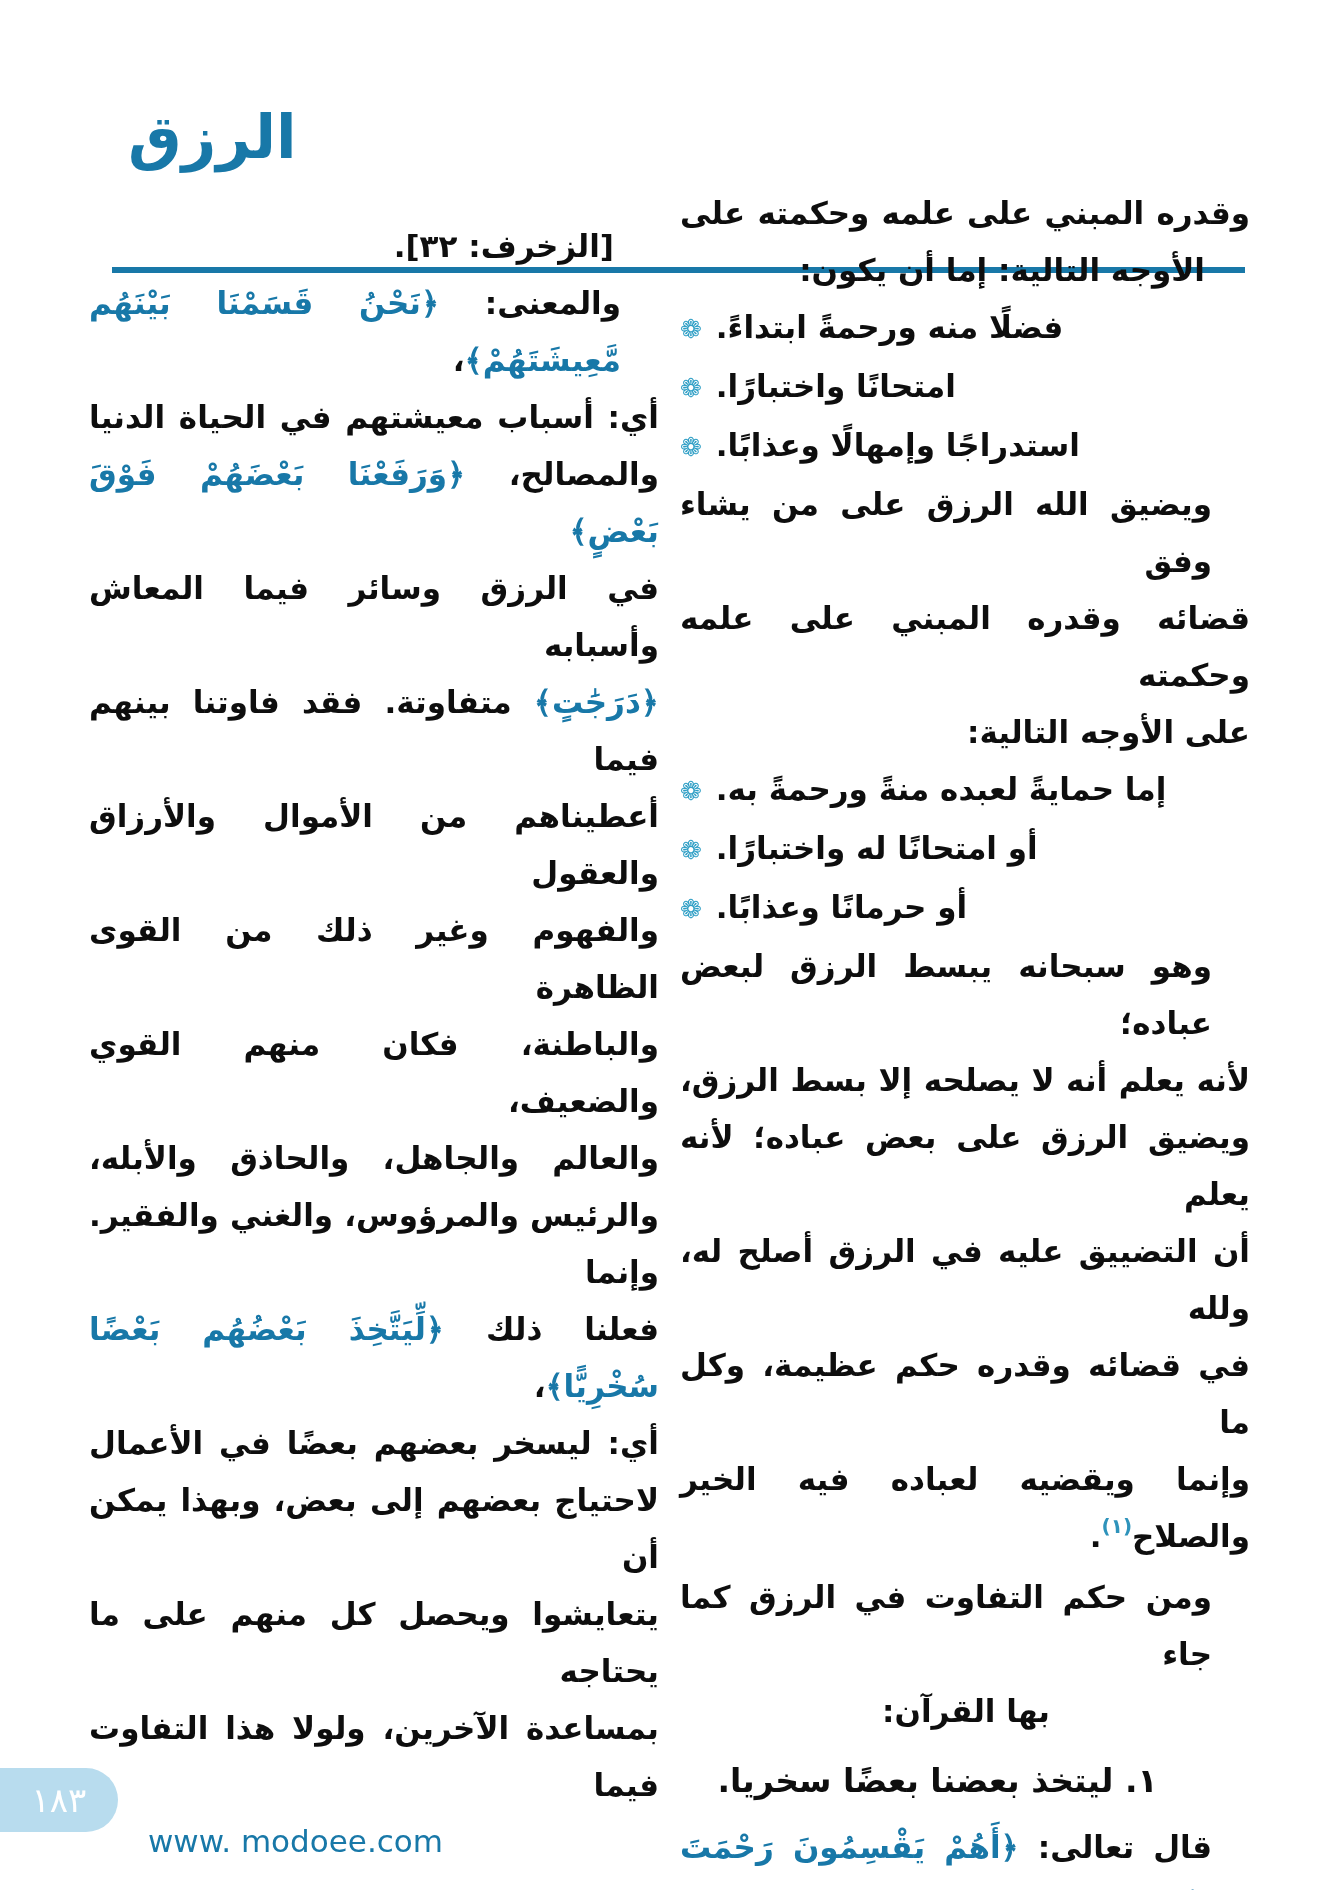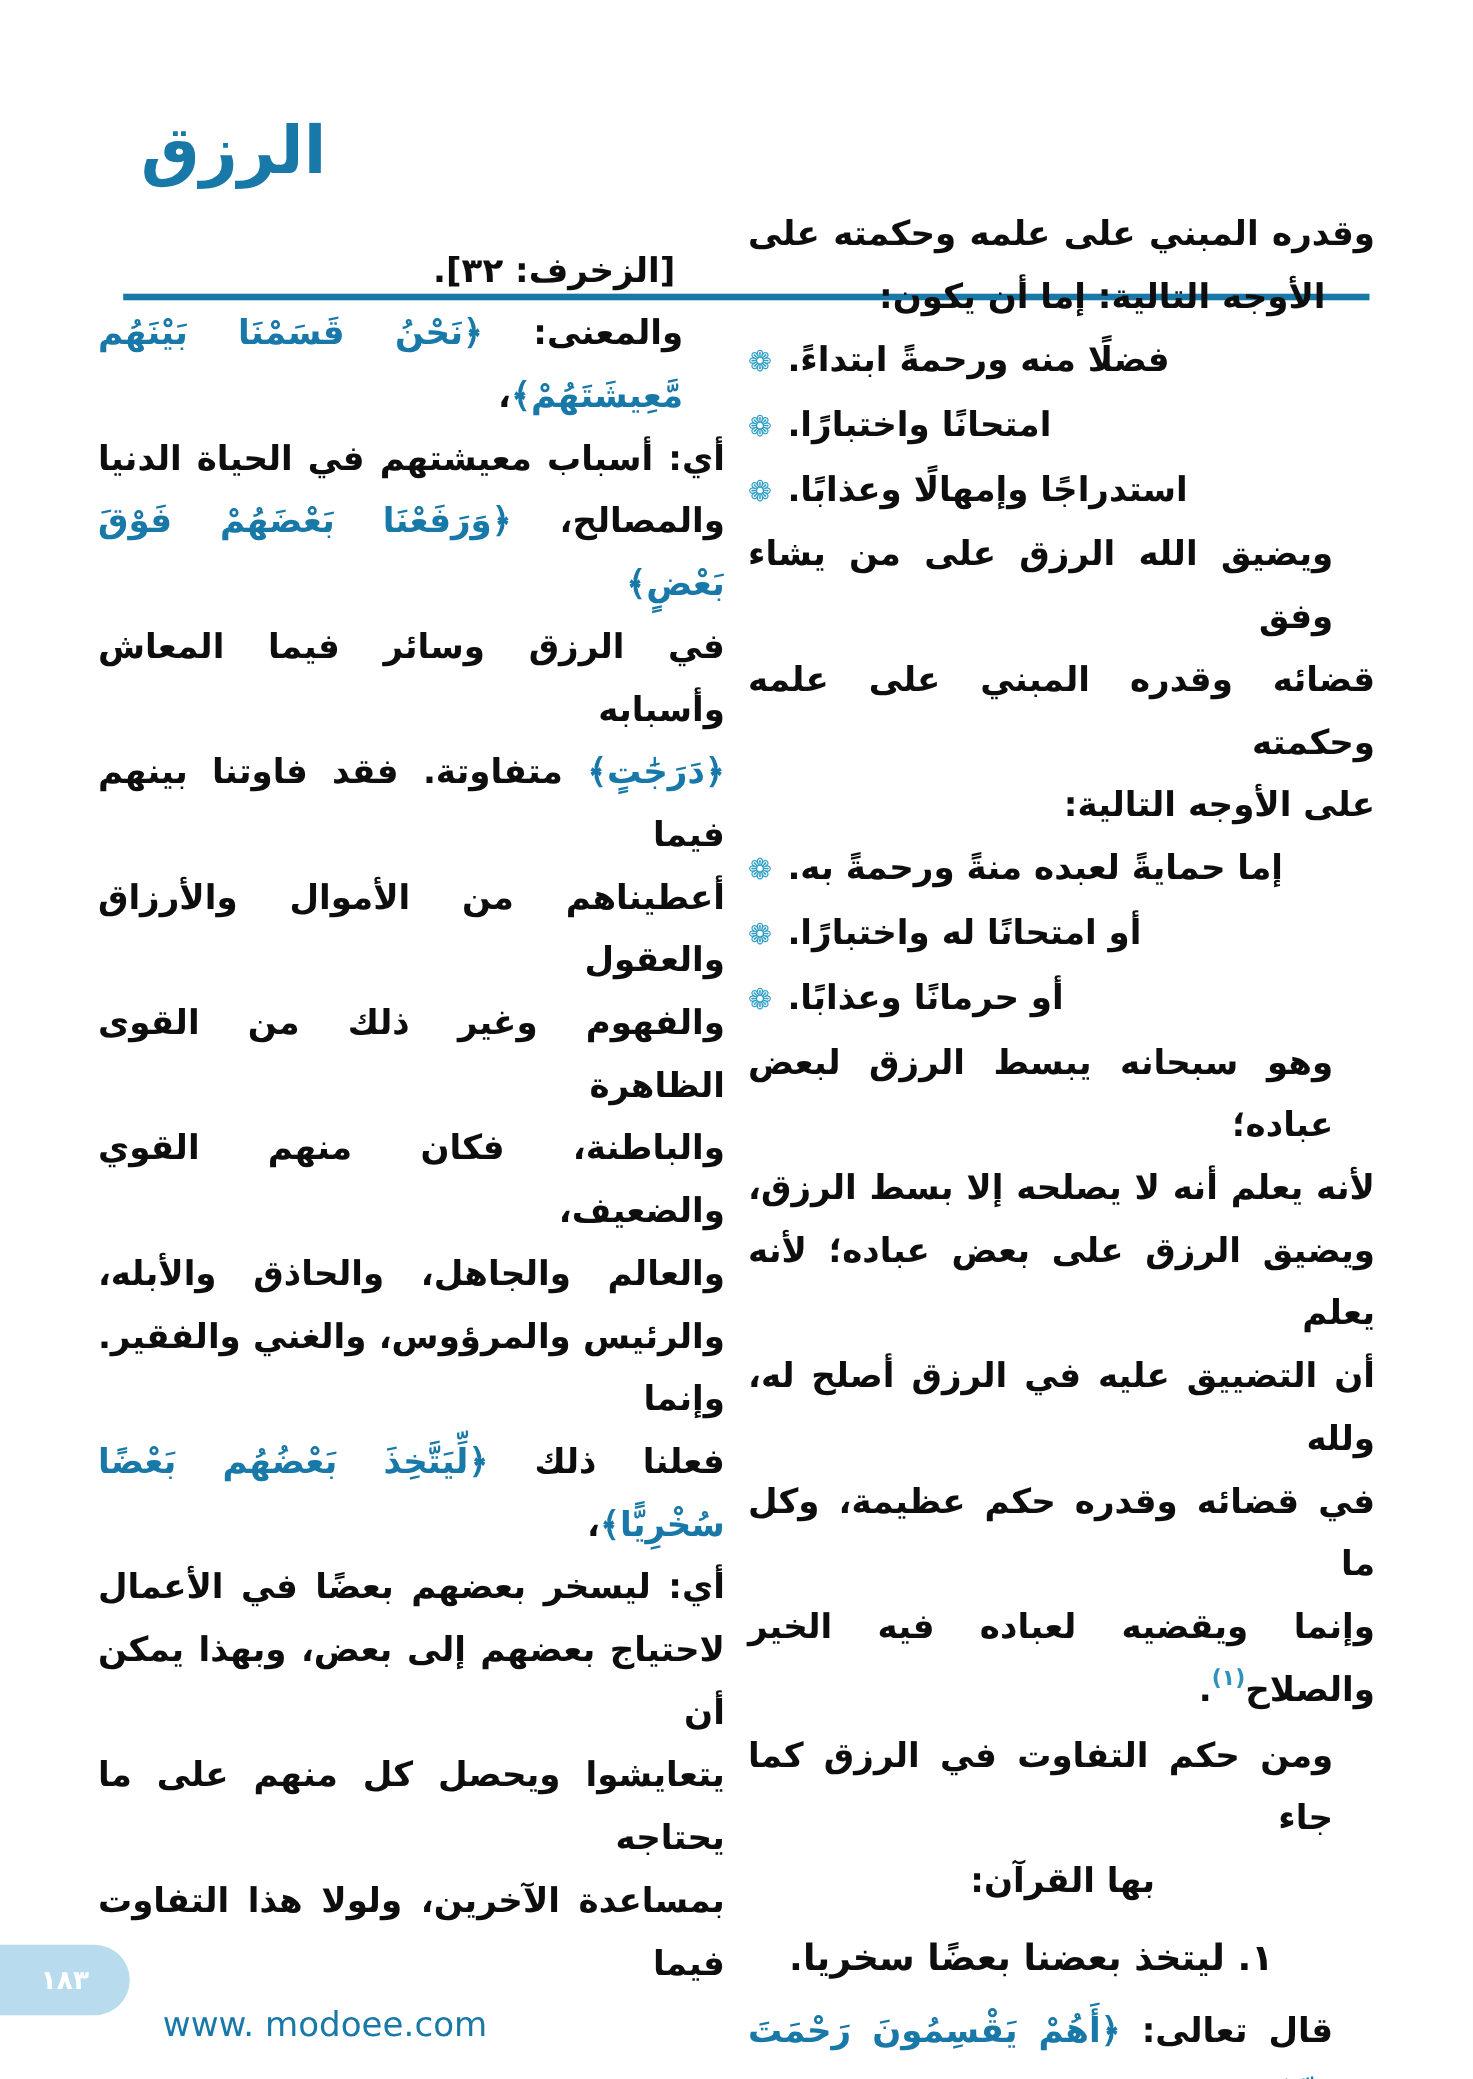--- a/index.html
+++ b/index.html
@@ -47,21 +47,21 @@
   .heading{font-size:33px;line-height:57px;}
   .col-right .heading{margin-top:12px;margin-bottom:8px;text-align:center;}
   .bullet-line{text-align:left;}
   .flower{color:var(--flower);font-size:26px;margin-right:14px;font-weight:normal;}
   .fn-ref{color:var(--fnnum);font-size:20px;position:relative;top:-14px;font-weight:bold;}
   
   .page-pill{
     position:absolute;left:0;top:1768px;width:118px;height:64px;
     background:var(--pill);border-radius:0 32px 32px 0;
     display:flex;align-items:center;justify-content:center;
-    color:#ffffff;font-size:24px;font-weight:bold;
+    color:#ffffff;font-size:34px;font-weight:normal;
   }
   .website{
     position:absolute;left:148px;top:1782px;
     color:var(--accent);font-size:31px;direction:ltr;margin-top:41px;
   }
 </style>
 </head>
 <body>
 
 <div class="page">

